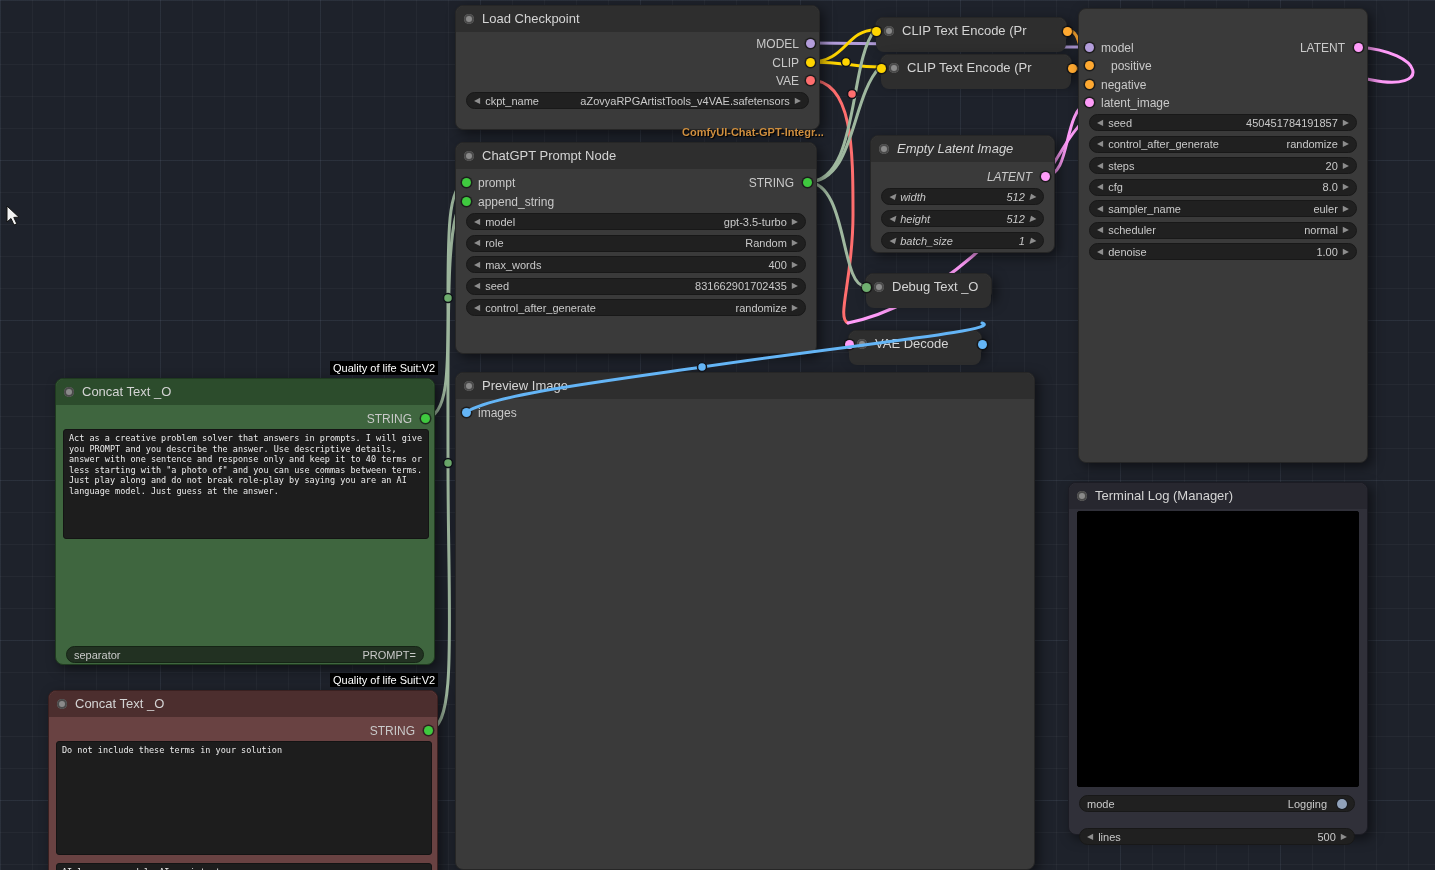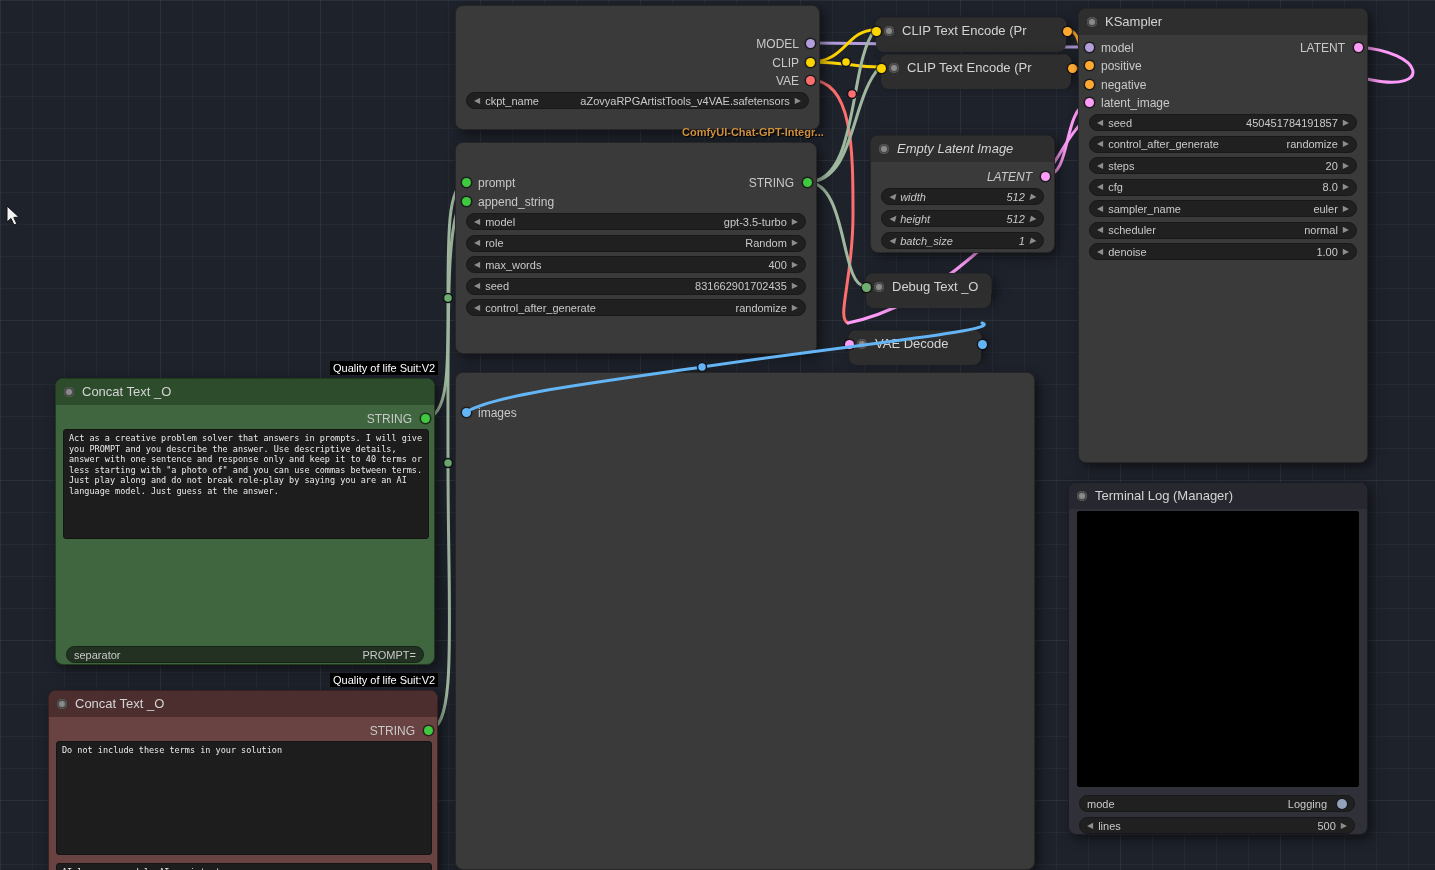--- a/index.html
+++ b/index.html
@@ -71,20 +71,24 @@
     <path class="wire" stroke="#9fb89f" d="M807,182 C860,182 848,62 875,30"></path>
     <path class="wire" stroke="#9fb89f" d="M807,182 C856,182 850,98 880,67"></path>
     <path class="wire" stroke="#9fb89f" d="M807,182 C848,182 840,286 865,286"></path>
     <circle class="rdot" cx="846" cy="62" r="4.5" fill="#ffd500"></circle>
     <circle class="rdot" cx="852" cy="94" r="4.5" fill="#ff6e6e"></circle>
     <circle class="rdot" cx="448" cy="298" r="4.5" fill="#6faf6f"></circle>
     <circle class="rdot" cx="448" cy="463" r="4.5" fill="#6faf6f"></circle>
   </svg>
 
   <div class="node" style="left:455px;top:5px;width:365px;height:125px;">
+    <div class="ntitle">
+      <span class="ndot"></span>
+      <span>Load Checkpoint</span>
+    </div>
     <span class="plabel" style="right:20px;top:31px;">MODEL</span>
     <span class="plabel" style="right:20px;top:50px;">CLIP</span>
     <span class="plabel" style="right:20px;top:68px;">VAE</span>
     <span class="dot" style="left:350px;top:33px;background:#b39ddb;"></span>
     <span class="dot" style="left:350px;top:52px;background:#ffd500;"></span>
     <span class="dot" style="left:350px;top:70px;background:#ff6e6e;"></span>
     <div class="widgets" style="top:86px;">
       <div class="widget">
         <span class="warr">◀</span>
         <span>ckpt_name</span>
@@ -107,26 +111,22 @@
   <div class="node collapsed" style="left:880px;top:54px;width:192px;">
     <div class="ntitle">
       <span class="ndot"></span>
       <span>CLIP Text Encode (Pr</span>
     </div>
     <span class="dot" style="left:-4px;top:9px;background:#ffd500;"></span>
     <span class="dot" style="left:187px;top:9px;background:#ffa931;"></span>
   </div>
 
   <div class="node" style="left:1078px;top:8px;width:290px;height:455px;">
-    <div class="ntitle">
-      <span class="ndot"></span>
-      <span>KSampler</span>
-    </div>
     <span class="plabel" style="left:22px;top:32px;">model</span>
-    <span class="plabel" style="left:22px;top:50px;">positive</span>
+    <span class="plabel" style="left:32px;top:50px;">positive</span>
     <span class="plabel" style="left:22px;top:69px;">negative</span>
     <span class="plabel" style="left:22px;top:87px;">latent_image</span>
     <span class="plabel" style="right:22px;top:32px;">LATENT</span>
     <span class="dot" style="left:6px;top:34px;background:#b39ddb;"></span>
     <span class="dot" style="left:6px;top:52px;background:#ffa931;"></span>
     <span class="dot" style="left:6px;top:71px;background:#ffa931;"></span>
     <span class="dot" style="left:6px;top:89px;background:#ff9cf9;"></span>
     <span class="dot" style="left:275px;top:34px;background:#ff9cf9;"></span>
     <div class="widgets" style="top:105px;">
       <div class="widget">
@@ -168,20 +168,24 @@
       <div class="widget">
         <span class="warr">◀</span>
         <span>denoise</span>
         <span class="wvalue">1.00</span>
         <span class="warr">▶</span>
       </div>
     </div>
   </div>
 
   <div class="node" style="left:455px;top:142px;width:362px;height:212px;">
+    <div class="ntitle">
+      <span class="ndot"></span>
+      <span>ChatGPT Prompt Node</span>
+    </div>
     <span class="plabel" style="left:22px;top:33px;">prompt</span>
     <span class="plabel" style="left:22px;top:52px;">append_string</span>
     <span class="plabel" style="right:22px;top:33px;">STRING</span>
     <span class="dot" style="left:6px;top:35px;background:#3fc93f;"></span>
     <span class="dot" style="left:6px;top:54px;background:#3fc93f;"></span>
     <span class="dot" style="left:347px;top:35px;background:#3fc93f;"></span>
     <div class="widgets" style="top:70px;">
       <div class="widget">
         <span class="warr">◀</span>
         <span>model</span>
@@ -284,31 +288,35 @@
       <span class="ndot"></span>
       <span>Concat Text _O</span>
     </div>
     <span class="plabel" style="right:22px;top:33px;">STRING</span>
     <span class="dot" style="left:375px;top:35px;background:#3fc93f;"></span>
     <div class="textarea" style="left:7px;top:50px;width:376px;height:114px;">Do not include these terms in your solution</div>
     <div class="textarea" style="left:7px;top:172px;width:376px;height:60px;">AI language model, AI assistant</div>
   </div>
 
   <div class="node" style="left:455px;top:372px;width:580px;height:498px;">
+    <div class="ntitle">
+      <span class="ndot"></span>
+      <span>Preview Image</span>
+    </div>
     <span class="plabel" style="left:22px;top:33px;">images</span>
     <span class="dot" style="left:6px;top:35px;background:#64b5f6;"></span>
   </div>
 
   <div class="node term" style="left:1068px;top:482px;width:300px;height:353px;">
     <div class="ntitle">
       <span class="ndot"></span>
       <span>Terminal Log (Manager)</span>
     </div>
     <div class="term-screen" style="left:8px;top:28px;width:282px;height:276px;"></div>
-    <div class="widgets" style="top:312px;right:12px;gap:5px;">
+    <div class="widgets" style="top:312px;right:12px;gap:16px;">
       <div class="widget">
         <span>mode</span>
         <span class="wvalue">Logging</span>
         <span class="knob"></span>
       </div>
       <div class="widget">
         <span class="warr">◀</span>
         <span>lines</span>
         <span class="wvalue">500</span>
         <span class="warr">▶</span>

